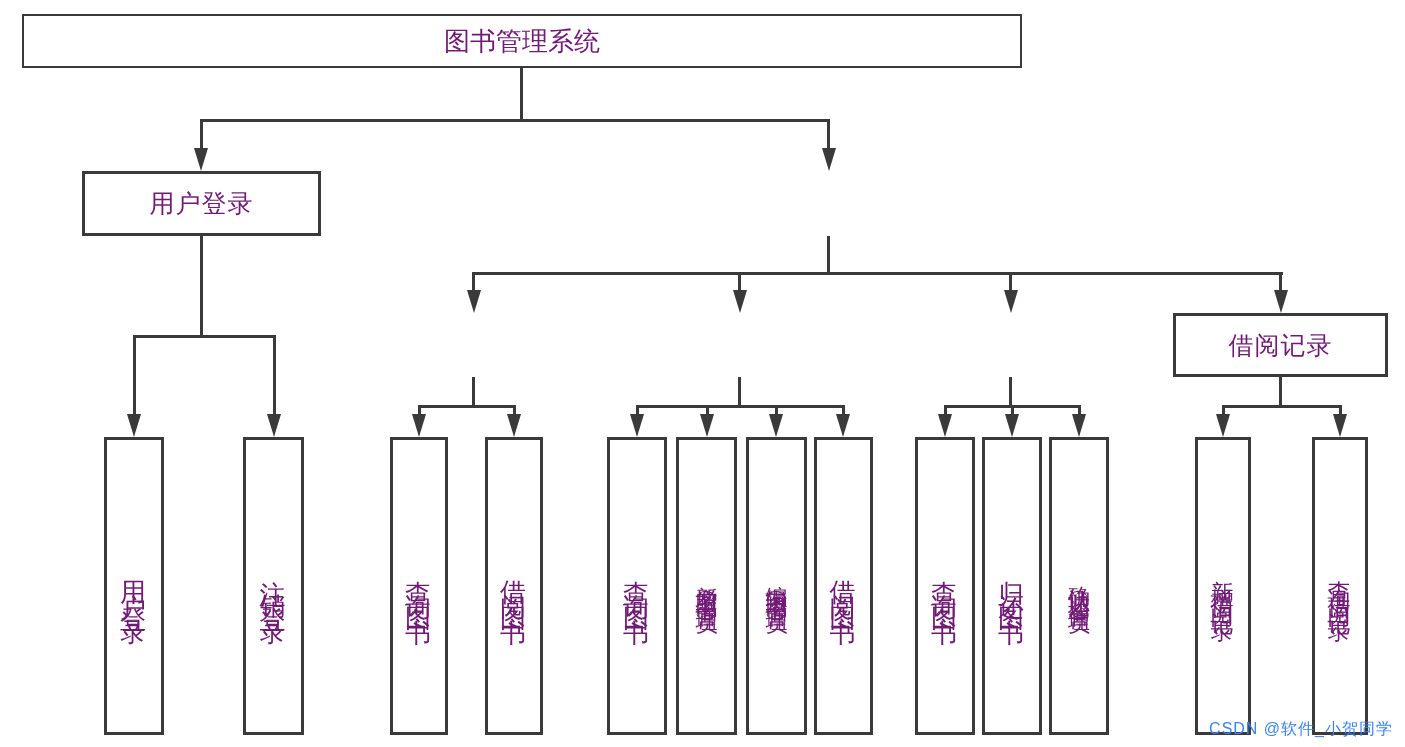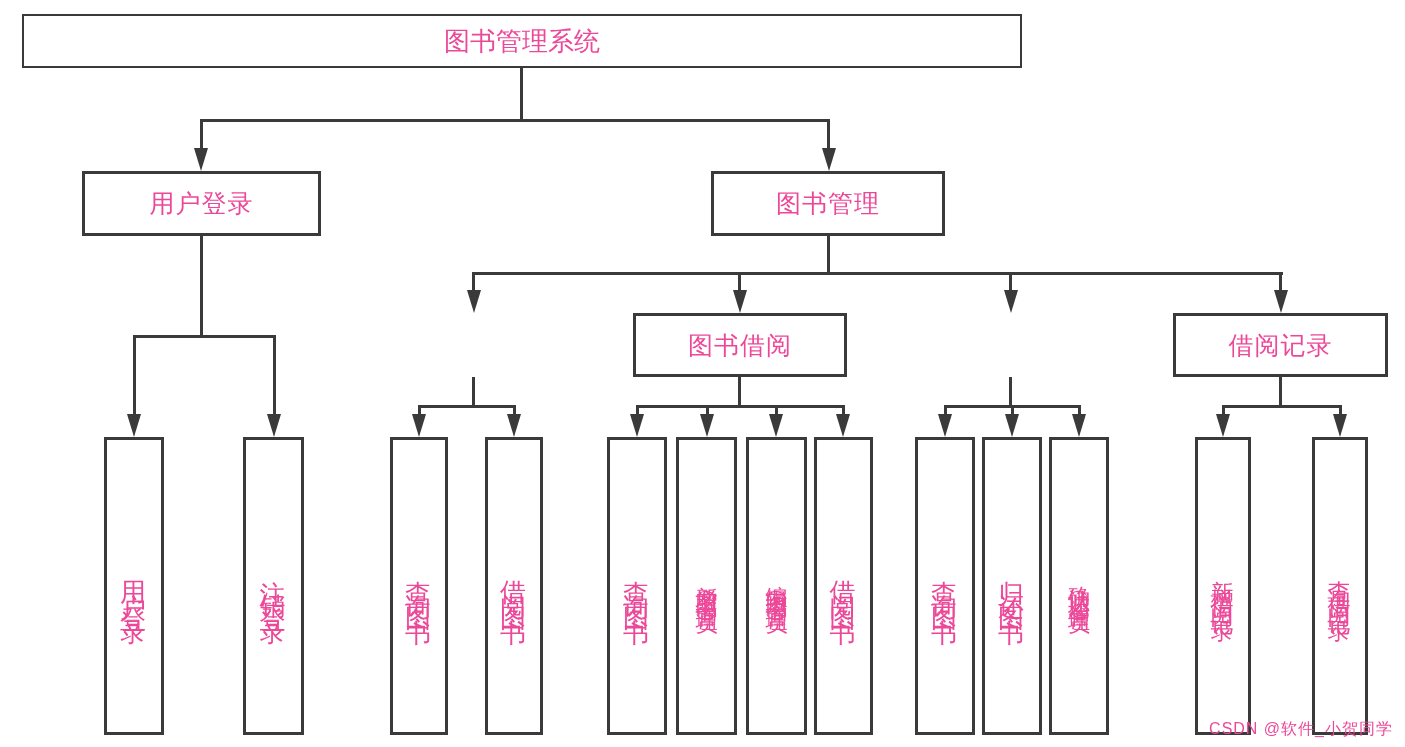--- a/index.html
+++ b/index.html
@@ -3,50 +3,48 @@
 <meta charset="utf-8">
 <style>
   html,body { margin:0; padding:0; background:#ffffff; }
   #stage {
     position:relative; width:1405px; height:747px; background:#ffffff;
     font-family:"Liberation Sans", sans-serif; color:#2b2b2b; overflow:hidden;
   }
   .box {
     position:absolute; box-sizing:border-box; background:#ffffff;
     border:3px solid #3a3a3a; display:flex; align-items:center; justify-content:center;
-    text-align:center; color:#ec4899;
+    text-align:center; color:#701a75;
   }
   .box.root { border-width:2px; font-size:26px; }
   .box.h  { font-size:25px; letter-spacing:1px; }
   .box.v  { writing-mode:vertical-rl; text-orientation:mixed; }
   .box.v4  { font-size:26px; letter-spacing:13px; }
   .box.v6  { font-size:23px; letter-spacing:8px; }
   .box.v10 { font-size:22px; letter-spacing:4px; }
   .ln { position:absolute; background:#3a3a3a; }
   .ah {
     position:absolute; width:0; height:0;
     border-left:7px solid transparent; border-right:7px solid transparent;
     border-top:23px solid #3a3a3a;
   }
   .watermark {
     position:absolute; right:12px; top:719px; font-size:16px; letter-spacing:1px;
-    color:#ec4899; white-space:nowrap;
+    color:#3b82f6; white-space:nowrap;
   }
 </style>
 </head>
 <body>
 
 <div id="stage">
 
   <div class="box root" style="left:22px; top:14px; width:1000px; height:54px;">图书管理系统</div>
 
   <div class="box h" style="left:82px; top:171px; width:239px; height:65px;">用户登录</div>
-  <div class="box h" style="left:711px; top:171px; width:234px; height:65px;">图书管理</div>
 
-  <div class="box h" style="left:633px; top:313px; width:214px; height:64px;">图书借阅</div>
   <div class="box h" style="left:1173px; top:313px; width:215px; height:64px;">借阅记录</div>
 
   <div class="box v v4" style="left:104px; top:437px; width:60px; height:298px;">用户登录</div>
   <div class="box v v4" style="left:243px; top:437px; width:61px; height:298px;">注销登录</div>
 
   <div class="box v v4" style="left:390px; top:437px; width:58px; height:298px;">查询图书</div>
   <div class="box v v4" style="left:485px; top:437px; width:58px; height:298px;">借阅图书</div>
 
   <div class="box v v4" style="left:607px; top:437px; width:60px; height:298px;">查询图书</div>
   <div class="box v v10" style="left:676px; top:437px; width:61px; height:298px;">新增图书（管理员）</div>

